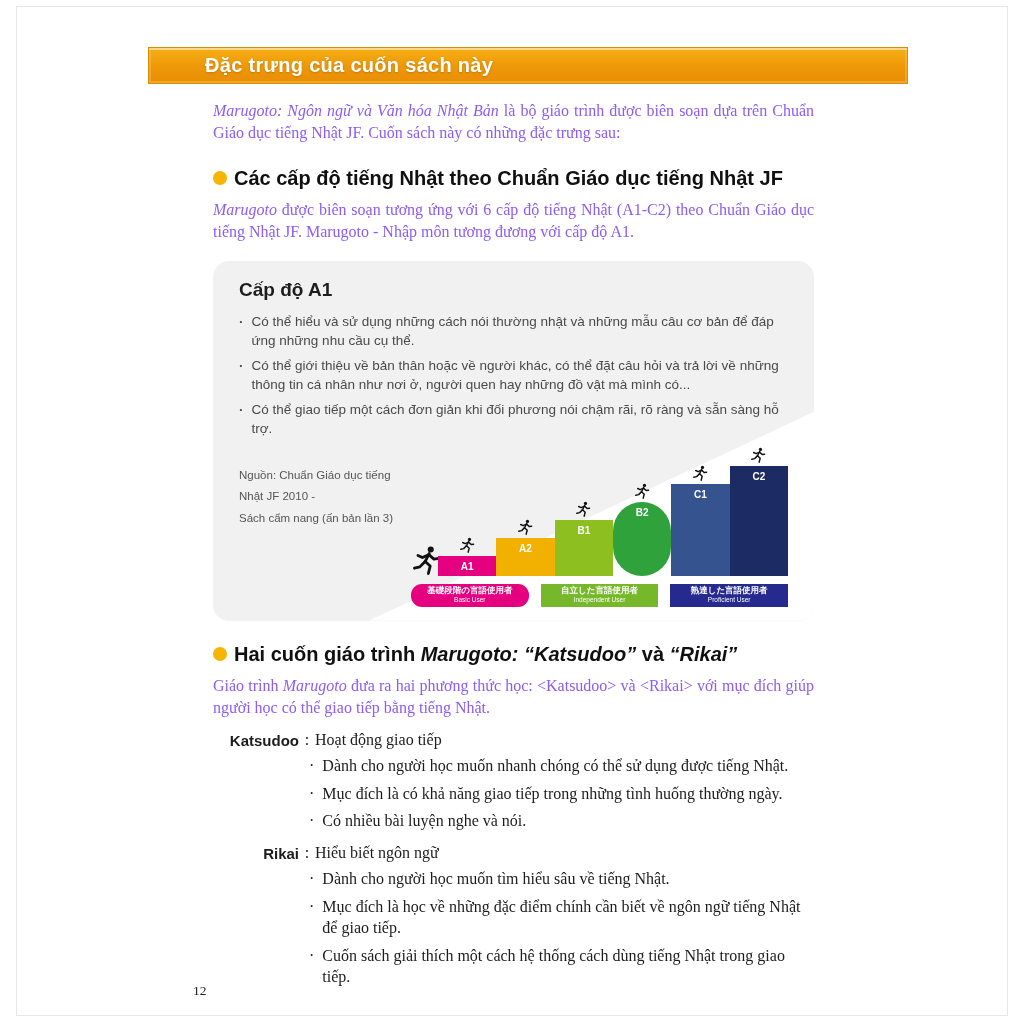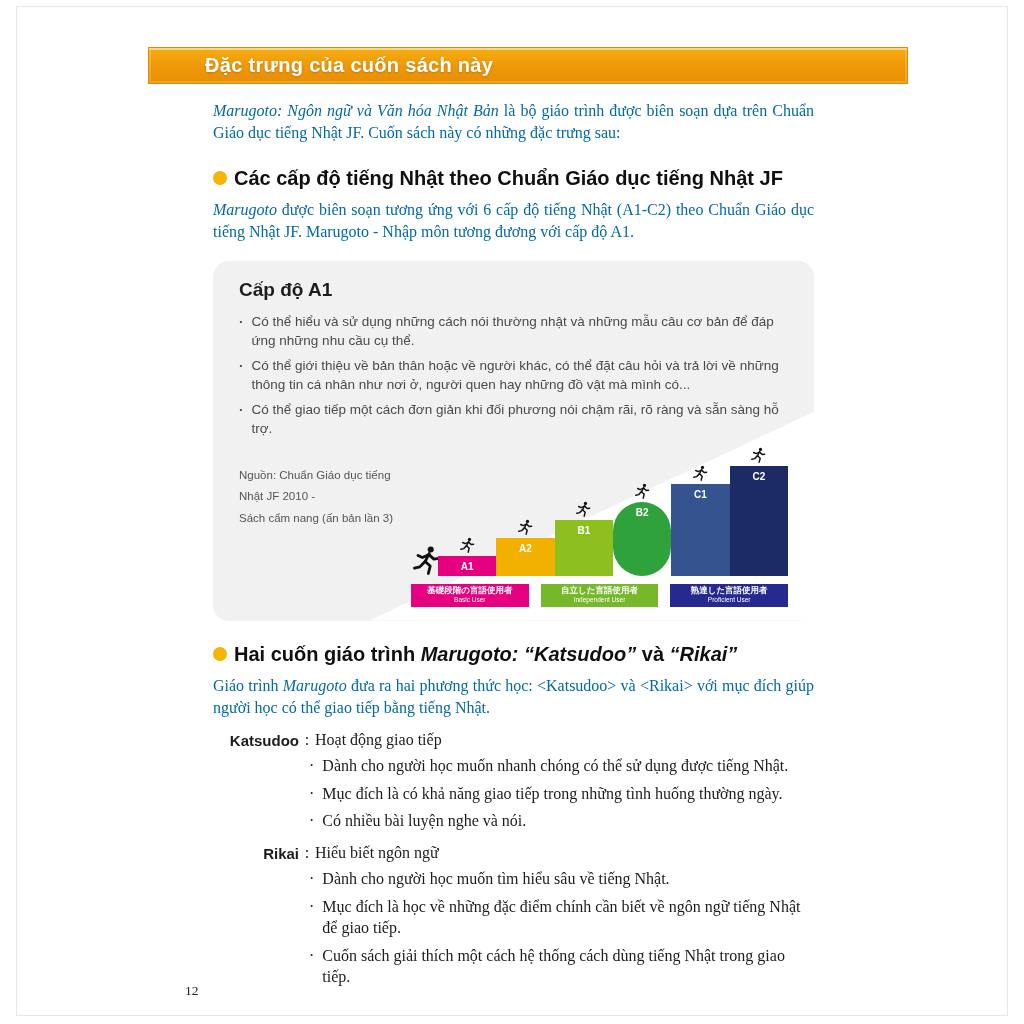--- a/index.html
+++ b/index.html
@@ -11,21 +11,21 @@
   .header-bar { position:relative; margin:40px 0 0 131px; width:760px; height:37px;
     background:linear-gradient(180deg,#f6ae13,#ee9708 55%,#e98e06);
     border:1px solid #d88d05;
     box-shadow: inset 0 2px 0 rgba(255,255,255,.45), inset 0 0 0 2px rgba(255,205,110,.35);
     display:flex; align-items:center; padding-left:56px; }
   .header-bar .title { color:#fff; font-size:20px; font-weight:bold; letter-spacing:.3px;
     text-shadow:0 1px 2px rgba(140,90,0,.45); }
 
   .content { margin-left:196px; width:601px; }
   .serif { font-family:"Liberation Serif", serif; }
-  p.body { font-size:16px; line-height:1.4; text-align:justify; color:#0369a1; }
+  p.body { font-size:16px; line-height:1.4; text-align:justify; color:#8b5cf6; }
   .intro { margin-top:16px; }
   .after-h { margin-top:9px; }
 
   .section-heading { display:flex; align-items:center; gap:7px; margin-top:22px;
     font-size:20px; font-weight:bold; color:#101010; }
   .dot-icon { width:14px; height:14px; border-radius:50%; background:#f7b400; flex:0 0 auto; }
 
   
   .levelbox { position:relative; margin-top:17px; background:#f1f1f1; border-radius:16px;
     padding:18px 26px 14px; overflow:hidden; }
@@ -60,21 +60,21 @@
   .defs { margin-top:10px; }
   .defrow { display:flex; margin-top:12px; font-size:16px; }
   .deflabel { width:86px; text-align:right; font-weight:bold; font-size:15px;
     font-family:"Liberation Sans", sans-serif; padding-top:1px; }
   .defcolon { width:16px; text-align:center; font-family:"Liberation Serif", serif; }
   .deftext { font-family:"Liberation Serif", serif; }
   .defbullet { display:flex; gap:8px; margin:6px 0 0 96px; font-size:16px; line-height:1.35;
     font-family:"Liberation Serif", serif; }
   .defbullet .bdot { flex:0 0 auto; }
 
-  .page-number { position:absolute; left:168px; bottom:16px; font-size:13.5px;
+  .page-number { position:absolute; left:176px; bottom:16px; font-size:13.5px;
     font-family:"Liberation Serif", serif; color:#222; }
 
   svg.runner-shape { display:block; width:100%; height:100%; }
 </style>
 </head>
 <body>
 
 <svg width="0" height="0" style="position:absolute">
   <symbol id="runner-symbol" viewBox="0 0 24 24">
     <g fill="none" stroke="#111" stroke-width="2.1" stroke-linecap="round" stroke-linejoin="round">
@@ -194,21 +194,21 @@
                       </svg>
                     </div>
                   <div class="col h6" style="background: rgb(28, 43, 99);">
                       <span>C2</span>
                     </div>
                 </div>
               </div>
             </div>
 
             <div class="user-bars">
-              <div class="ubar" style="background: rgb(228, 0, 127);">
+              <div class="ubar" style="background: rgb(228, 0, 127); border-radius: 11px;">
                 <span class="jp">基礎段階の言語使用者</span>
                 <span class="en">Basic User</span>
               </div>
               <div class="ubar" style="background: rgb(118, 184, 42);">
                 <span class="jp">自立した言語使用者</span>
                 <span class="en">Independent User</span>
               </div>
               <div class="ubar" style="background: rgb(38, 42, 143);">
                 <span class="jp">熟達した言語使用者</span>
                 <span class="en">Proficient User</span>

